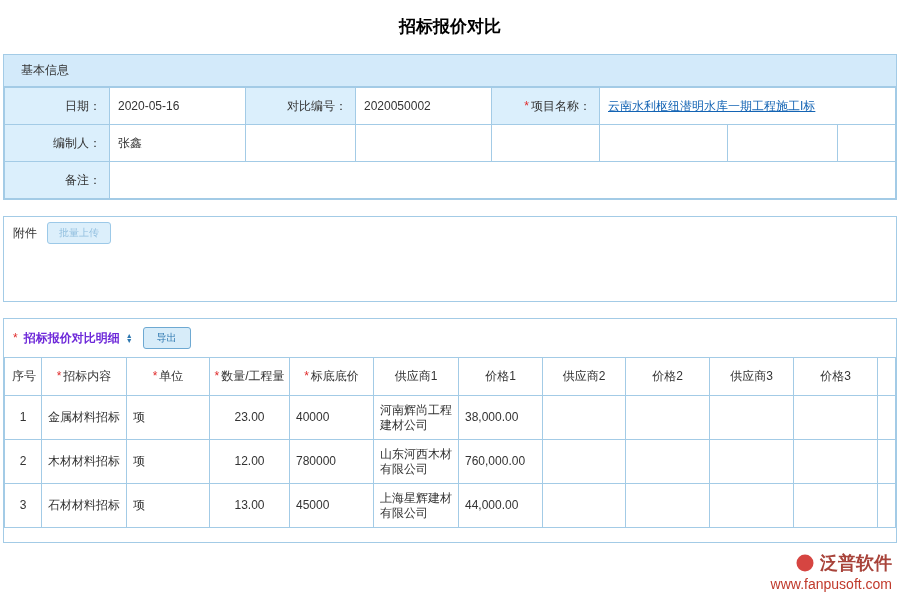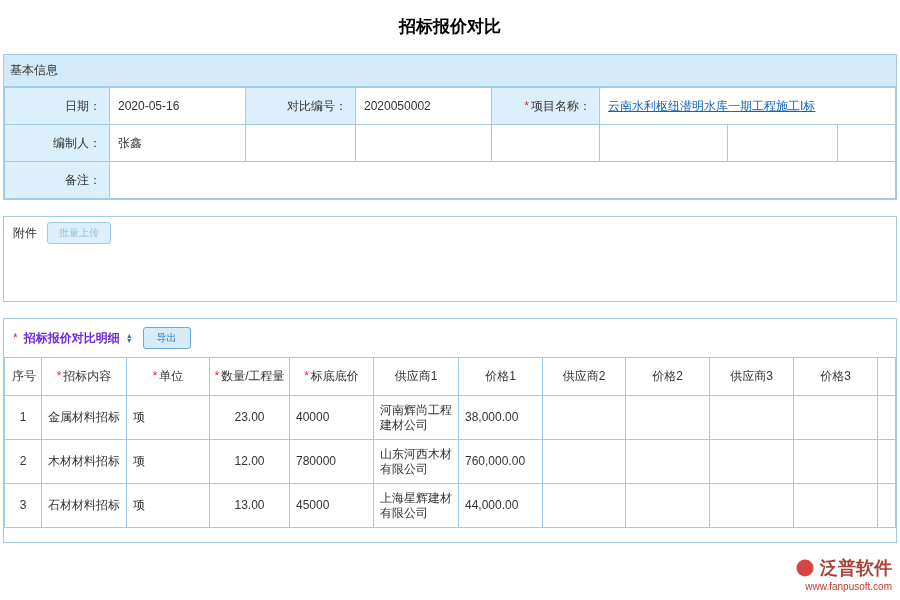--- a/index.html
+++ b/index.html
@@ -6,21 +6,21 @@
   html,body { margin:0; padding:0; }
   body {
     width:900px; height:600px; position:relative; overflow:hidden;
     background:#fff; color:#333;
     font-family:"Liberation Sans", sans-serif; font-size:12px;
   }
   .page-title { text-align:center; font-weight:bold; font-size:17px; color:#000; padding:15px 0 16px;font-family:Liberation Serif, serif; }
   .panel { margin:0 3px 16px 3px; border:1px solid #a3cbe6; background:#fff; }
   table { width:100%; border-collapse:collapse; table-layout:fixed; }
   td, th { border:1px solid #a3cbe6; font-weight:normal; overflow:hidden; }
-  .panel-header { background:#d3eafa; padding:7px 6px; border-bottom:1px solid #a3cbe6; color:#333; }
+  .panel-header { background:#d3eafa; padding:7px 17px; border-bottom:1px solid #a3cbe6; color:#333; }
   .form-table td { height:37px; padding:0 8px; }
   .lbl { background:#dbeffc; text-align:right; }
   .val { background:#fff; text-align:left; }
   .link { color:#1464b4; text-decoration:underline; cursor:pointer; }
   .req { color:#e02b2b; margin-right:2px; }
   .attach-bar { display:flex; align-items:center; gap:10px; padding:5px 9px; }
   .btn { border-radius:3px; cursor:pointer; font-size:10px; font-family:inherit; }
   .btn-upload { background:#dceffb; border:1px solid #9cc9e8; color:#92bfdf; padding:3px 11px; }
   .btn-export { background:#d7ecf9; border:1px solid #6ea9d2; color:#2e78b0; padding:3px 13px; }
   .attach-table th { height:36px; background:#fff; text-align:center; padding:0 6px; }
@@ -30,21 +30,21 @@
   .detail-title-text { font-weight:bold; color:#6d28d9; }
   .sort-icon { display:inline-flex; flex-direction:column; margin:0 6px 0 2px; cursor:pointer; }
   .sort-icon span { font-size:7px; line-height:5px; color:#2e78b0; }
   .detail-table th { height:38px; background:#fff; text-align:center; padding:2px 4px; line-height:15px; }
   .detail-table td { height:44px; background:#fff; padding:2px 6px; line-height:15px; text-align:left; }
   .detail-table td.c { text-align:center; }
   .bottom-strip { height:14px; }
   .watermark { position:absolute; right:8px; bottom:8px; text-align:right; }
   .brand-row { display:flex; align-items:center; justify-content:flex-end; gap:5px; }
   .brand-name { font-size:18px; font-weight:bold; color:#a8433a; }
-  .brand-url { font-size:10px; color:#c0392b; margin-top:1px; }
+  .brand-url { font-size:14px; color:#c0392b; margin-top:1px; }
 </style>
 </head>
 <body>
 
 <div class="page">
 
   <div class="page-title">招标报价对比</div>
 
   <div class="panel">
     <div class="panel-header">基本信息</div>

